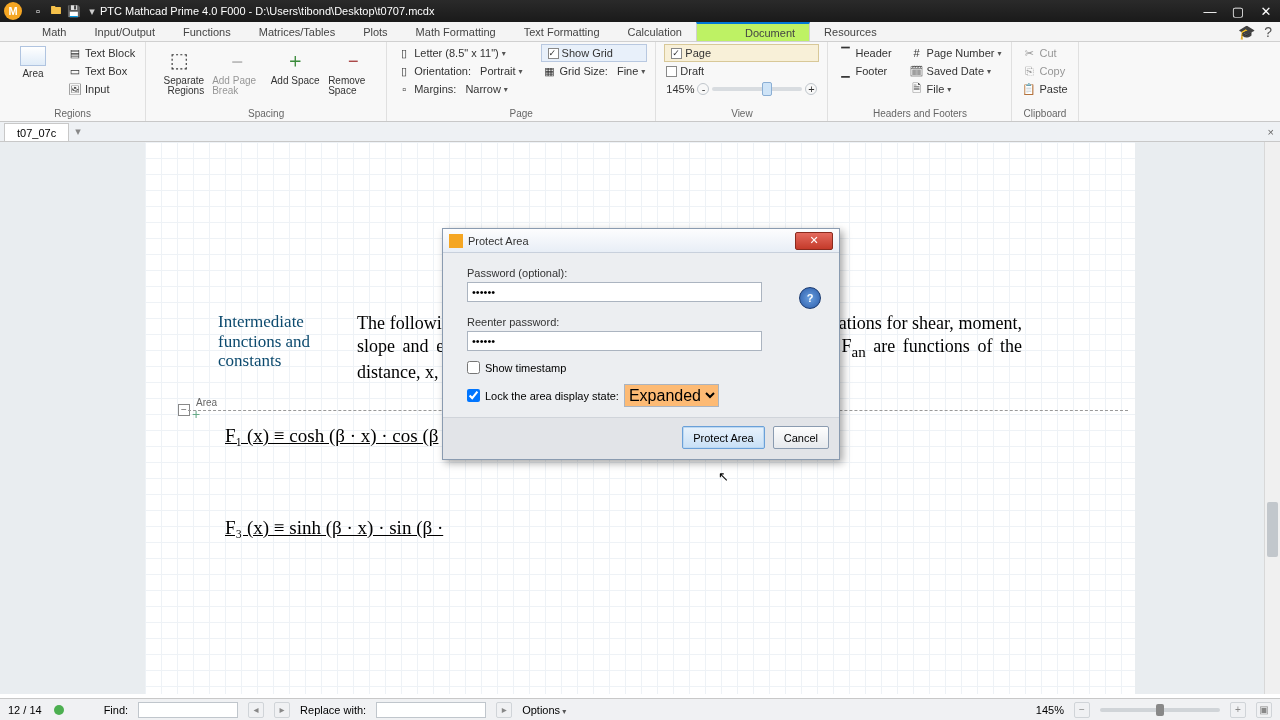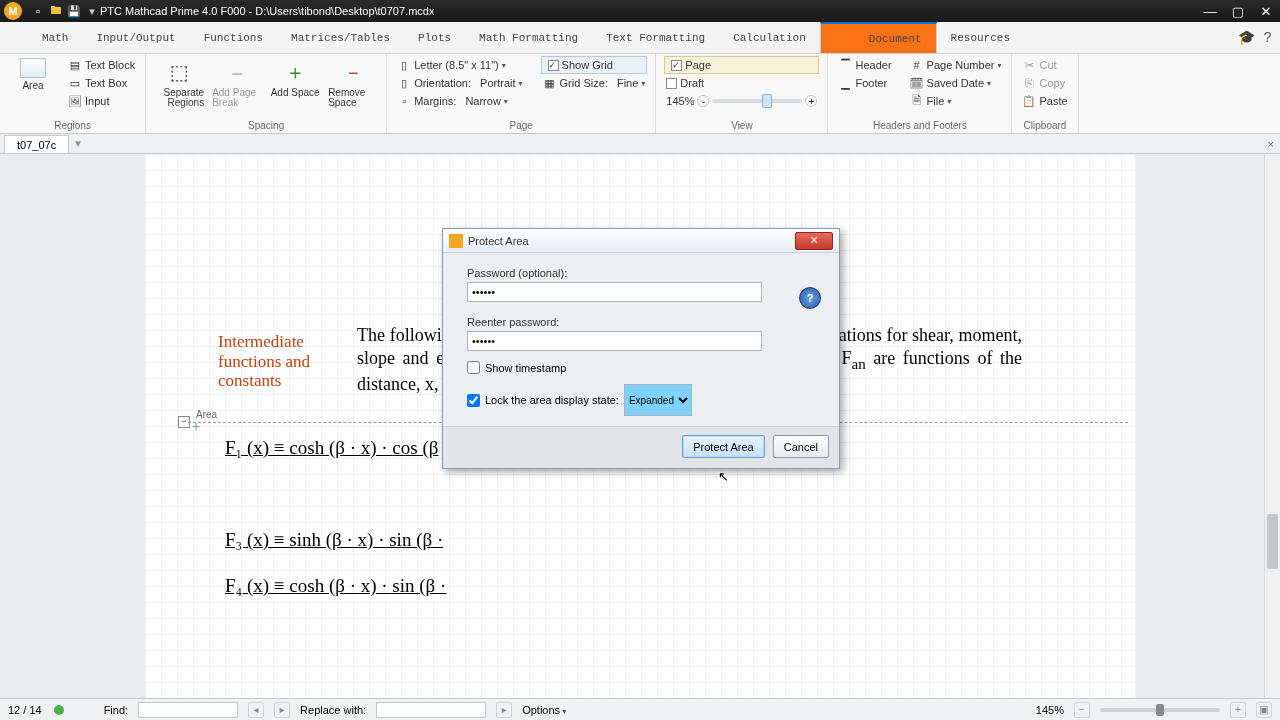--- a/index.html
+++ b/index.html
@@ -8,23 +8,23 @@
 
 .titlebar { height:22px; background:linear-gradient(#2a2a2a,#1a1a1a); display:flex; align-items:center; color:#fff; font-size:11px; }
 .titlebar .ico { width:18px; height:18px; background:#f5a623; border-radius:50%; margin:0 4px; display:flex; align-items:center; justify-content:center; color:#fff; font-weight:bold; }
 .titlebar .qat { display:flex; gap:2px; margin-left:4px; }
 .titlebar .qat span { width:16px; height:16px; display:flex; align-items:center; justify-content:center; cursor:pointer; }
 .titlebar .title { flex:1; color:#fff; }
 .titlebar .winbtns { display:flex; }
 .titlebar .winbtns span { width:28px; height:20px; display:flex; align-items:center; justify-content:center; cursor:pointer; font-size:13px; }
 
 
-.ribbontabs { height:32px; background:#f4f4f4; border-bottom:1px solid #d0d0d0; display:flex; align-items:stretch; padding-left:28px;font-family:Liberation Mono, monospace; }
+.ribbontabs { height:20px; background:#f4f4f4; border-bottom:1px solid #d0d0d0; display:flex; align-items:stretch; padding-left:28px; }
 .ribbontabs .tab { padding:0 14px; display:flex; align-items:center; font-size:11px; cursor:pointer; color:#444; }
-.ribbontabs .tab.active { background:#f97316; border:1px solid #d0d0d0; border-bottom:none; border-top:2px solid #0078d7;padding-left:48px; }
+.ribbontabs .tab.active { background:#bef264; border:1px solid #d0d0d0; border-bottom:none; border-top:2px solid #0078d7;padding-left:48px; }
 .ribbontabs .right { margin-left:auto; display:flex; align-items:center; gap:8px; padding-right:8px; }
 .ribbontabs .right span { cursor:pointer; font-size:14px; color:#555; }
 
 
 .ribbon { height:80px; background:#f8f8f8; border-bottom:1px solid #c8c8c8; display:flex; }
 .group { border-right:1px solid #e0e0e0; display:flex; flex-direction:column; height:100%; padding:2px 8px 0 8px; }
 .group .gbody { flex:1; display:flex; align-items:flex-start; gap:8px; }
 .group .glabel { text-align:center; font-size:10px; color:#666; padding:1px 0 2px; }
 .vbtn { display:flex; flex-direction:column; align-items:center; width:50px; padding-top:2px; cursor:pointer; font-size:10px; color:#333; }
 .vbtn .bigico { width:28px; height:28px; margin-bottom:2px; display:flex; align-items:center; justify-content:center; font-size:20px; }
@@ -38,21 +38,21 @@
 
 .doctabs { height:20px; background:#eef1f4; border-bottom:1px solid #c8c8c8; display:flex; align-items:stretch; }
 .doctab { background:#fff; border:1px solid #c8c8c8; border-bottom:none; padding:1px 12px; font-size:11px; display:flex; align-items:center; margin-top:1px; margin-left:4px; }
 .doctabs .xclose { margin-left:auto; padding:0 6px; color:#666; cursor:pointer; display:flex; align-items:center; }
 
 
 .worksheet { position:relative; height:552px; background:#e9edf0; overflow:hidden; }
 .page { position:absolute; left:145px; top:0; width:990px; bottom:0; background:#fff;
   background-image: linear-gradient(#eef2f6 1px, transparent 1px), linear-gradient(90deg, #eef2f6 1px, transparent 1px);
   background-size:16px 16px; padding:30px 40px 0 72px; font-family:"Times New Roman", serif; font-size:18px; color:#000; }
-.sidenote { position:absolute; left:218px; top:170px; width:120px; color:#c2410c; font-family:"Times New Roman", serif; font-size:17px; line-height:1.15;margin-top:8px; }
+.sidenote { position:absolute; left:218px; top:170px; width:120px; color:#0c4a6e; font-family:"Times New Roman", serif; font-size:17px; line-height:1.15; }
 .bodytext { position:absolute; left:357px; top:170px; width:665px; text-align:justify; font-family:"Times New Roman", serif; font-size:18px; line-height:1.25; }
 .areamark { position:absolute; left:178px; top:256px; font-size:10px; color:#666; }
 .areamark .tog { position:absolute; left:0; top:6px; width:12px; height:12px; border:1px solid #888; background:#fff; text-align:center; line-height:10px; cursor:pointer; }
 .areamark .lbl { position:absolute; left:18px; top:-1px; }
 .areamark .cross { position:absolute; left:14px; top:8px; color:#6a8; font-size:14px; }
 .dashline { position:absolute; left:188px; top:268px; width:940px; border-top:1px dashed #999; }
 .eq { position:absolute; left:225px; font-family:"Times New Roman", serif; font-size:19px; white-space:nowrap;text-decoration:underline; }
 .vscroll { position:absolute; right:0; top:0; width:16px; bottom:0; background:#f0f0f0; border-left:1px solid #d8d8d8; }
 .vscroll .thumb { position:absolute; left:2px; right:2px; top:360px; height:55px; background:#c2c7cc; border-radius:2px; }
 
@@ -60,21 +60,21 @@
 .dlg { position:absolute; left:442px; top:228px; width:398px; border:1px solid #8a9bb0; background:#eceef1; box-shadow:3px 3px 8px rgba(0,0,0,.35); font-size:11px; }
 .dlg .dtitle { height:24px; background:linear-gradient(#fdfdfe,#e8eef6); border-bottom:1px solid #c8d0dc; display:flex; align-items:center; padding:0 6px; }
 .dlg .dtitle .dico { width:14px; height:14px; background:#f5a623; margin-right:5px; }
 .dlg .dtitle .dt { flex:1; color:#333; }
 .dlg .dtitle .dclose { width:38px; height:18px; background:linear-gradient(#e46a5e,#c43a2a); color:#fff; display:flex; align-items:center; justify-content:center; border:1px solid #8a2a1e; border-radius:2px; cursor:pointer; font-size:11px; }
 .dlg .dbody { padding:14px 24px 10px; position:relative; }
 .dlg label { display:block; margin-bottom:3px; color:#333; }
 .dlg input[type=password] { width:295px; height:20px; border:1px solid #abb4c0; padding:0 4px; font-size:11px; background:#fff; }
 .dlg .helpico { position:absolute; right:18px; top:34px; width:22px; height:22px; border-radius:50%; background:radial-gradient(#6aa0e0,#2a5aa8); color:#fff; display:flex; align-items:center; justify-content:center; font-weight:bold; cursor:pointer; border:1px solid #1a3a70; }
 .dlg .row { display:flex; align-items:center; gap:5px; margin-top:10px; }
-.dlg select { height:32px; border:1px solid #abb4c0; font-size:10px; background:#7dd3fc; }
+.dlg select { height:23px; border:1px solid #abb4c0; font-size:16px; background:#fdba74; }
 .dlg .btnrow { display:flex; justify-content:flex-end; gap:8px; padding:8px 10px 10px; background:#e2e4e8; border-top:1px solid #d0d4da; }
 .dlg button { height:23px; padding:0 10px; border:1px solid #8a9bb0; background:linear-gradient(#fdfdfd,#e6e9ed); border-radius:2px; font-size:11px; cursor:pointer; }
 .dlg button.primary { border:1px solid #6aa0d8; background:linear-gradient(#e8f2fc,#c8e0f6); box-shadow:inset 0 0 0 1px #bcd8f2; }
 .cursor-arrow { position:absolute; left:718px; top:469px; font-size:13px; color:#000; pointer-events:none; }
 
 
 .status { position:absolute; left:0; right:0; bottom:0; height:22px; background:#f0f1f3; border-top:1px solid #c8c8c8; display:flex; align-items:center; padding:0 8px; font-size:11px; gap:10px; }
 .status .dot { width:10px; height:10px; border-radius:50%; background:#4caf50; display:inline-block; margin-left:2px; }
 .status input { height:16px; border:1px solid #c0c6cc; background:#fff; font-size:11px; padding:0 3px; }
 .status .navb { width:16px; height:16px; border:1px solid #d0d4d8; border-radius:2px; display:flex; align-items:center; justify-content:center; color:#888; cursor:pointer; font-size:10px; }
@@ -274,21 +274,20 @@
   <div class="sidenote">Intermediate functions and constants</div>
   <div class="bodytext">The following functions and constants are used in the above calculations for shear, moment, slope and end of the beam.   C<sub>n</sub> deflection of the beam. F<sub>n</sub> and F<sub>an</sub> are functions of the distance, x, from the left and   C<sub>an</sub> are computational constants.</div>
   <div class="areamark">
     <div class="tog">−</div>
     <span class="lbl">Area</span>
     <span class="cross">+</span>
   </div>
   <div class="dashline"></div>
   <div class="eq" style="top:283px">F₁ (x) ≡ cosh (β · x) · cos (β</div>
   <div class="eq" style="top:375px">F₃ (x) ≡ sinh (β · x) · sin (β ·</div>
-  <div class="eq" style="top:421px">F₄ (x) ≡ cosh (β · x) · sin (β ·</div>
 
   <div class="vscroll">
       <div class="thumb"></div>
     </div>
 </div>
 
 <div class="dlg">
   <div class="dtitle">
     <div class="dico"></div>
     <div class="dt">Protect Area</div>

